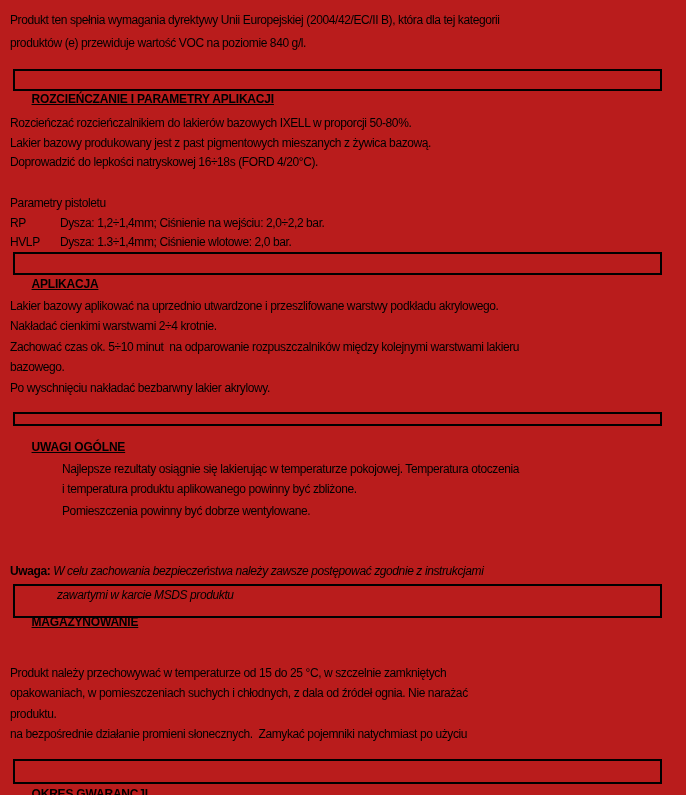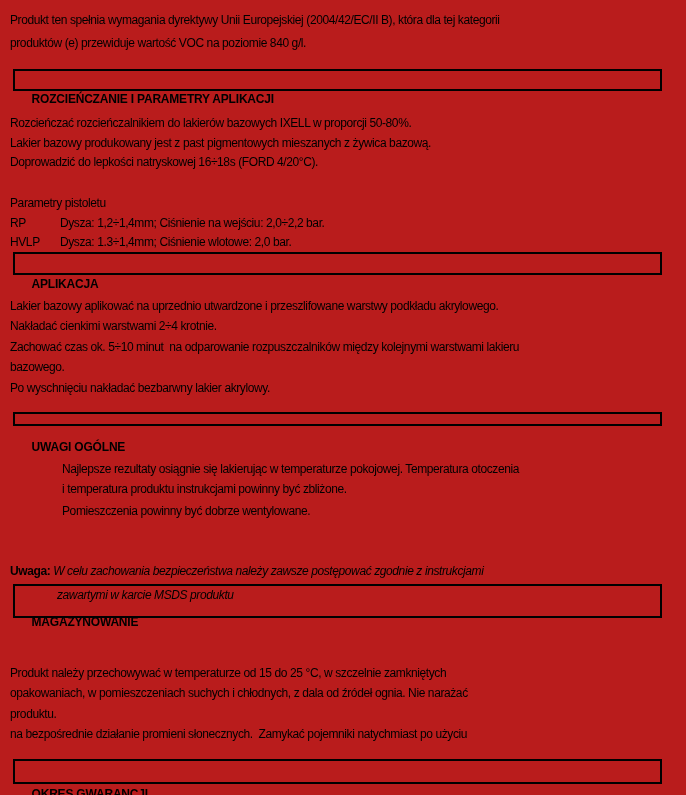--- a/index.html
+++ b/index.html
@@ -32,21 +32,21 @@
     position: absolute;
     left: 13px;
     width: 649px;
     box-sizing: border-box;
     border: 2px solid #000000;
     font-weight: bold;
     padding-left: 4px;
     white-space: pre;
     letter-spacing: -0.2px;
   }
-  .secbox span { display: inline-block; }
+  .secbox span { display: inline-block; text-decoration: underline; }
   .box1 { top: 69px;  height: 22px; line-height: 19px; }
   .box2 { top: 252px; height: 23px; line-height: 20px; }
   .box3 { top: 412px; height: 14px; line-height: 22px; }
   .box4 { top: 584px; height: 34px; line-height: 24px; }
   .box5 { top: 759px; height: 25px; line-height: 22px; }
   
   .sec1      { top: 114px; line-height: 19.5px; }
   .gunblock  { top: 194px; line-height: 19.5px; }
   .gunrow    { display: flex; align-items: flex-end; }
   .gunlabel  { width: 50px; flex: 0 0 50px; }
@@ -102,21 +102,21 @@
     <div class="ln">bazowego.</div>
     <div class="ln">Po wyschnięciu nakładać bezbarwny lakier akrylowy.</div>
   </div>
 
   <div class="secbox box3">
     <span>UWAGI OGÓLNE</span>
   </div>
 
   <div class="abs uwagi1">
     <div class="ln">Najlepsze rezultaty osiągnie się lakierując w temperaturze pokojowej. Temperatura otoczenia</div>
-    <div class="ln">i temperatura produktu instrukcjami powinny być zbliżone.</div>
+    <div class="ln">i temperatura produktu aplikowanego powinny być zbliżone.</div>
   </div>
   <div class="abs uwagi2">
     <div class="ln">Pomieszczenia powinny być dobrze wentylowane.</div>
   </div>
 
   <div class="abs note">
     <div class="ln"><b class="note-label">Uwaga:</b><i> W celu zachowania bezpieczeństwa należy zawsze postępować zgodnie z instrukcjami</i></div>
     <div class="ln note-l2"><i>zawartymi w karcie MSDS produktu</i></div>
   </div>
 

